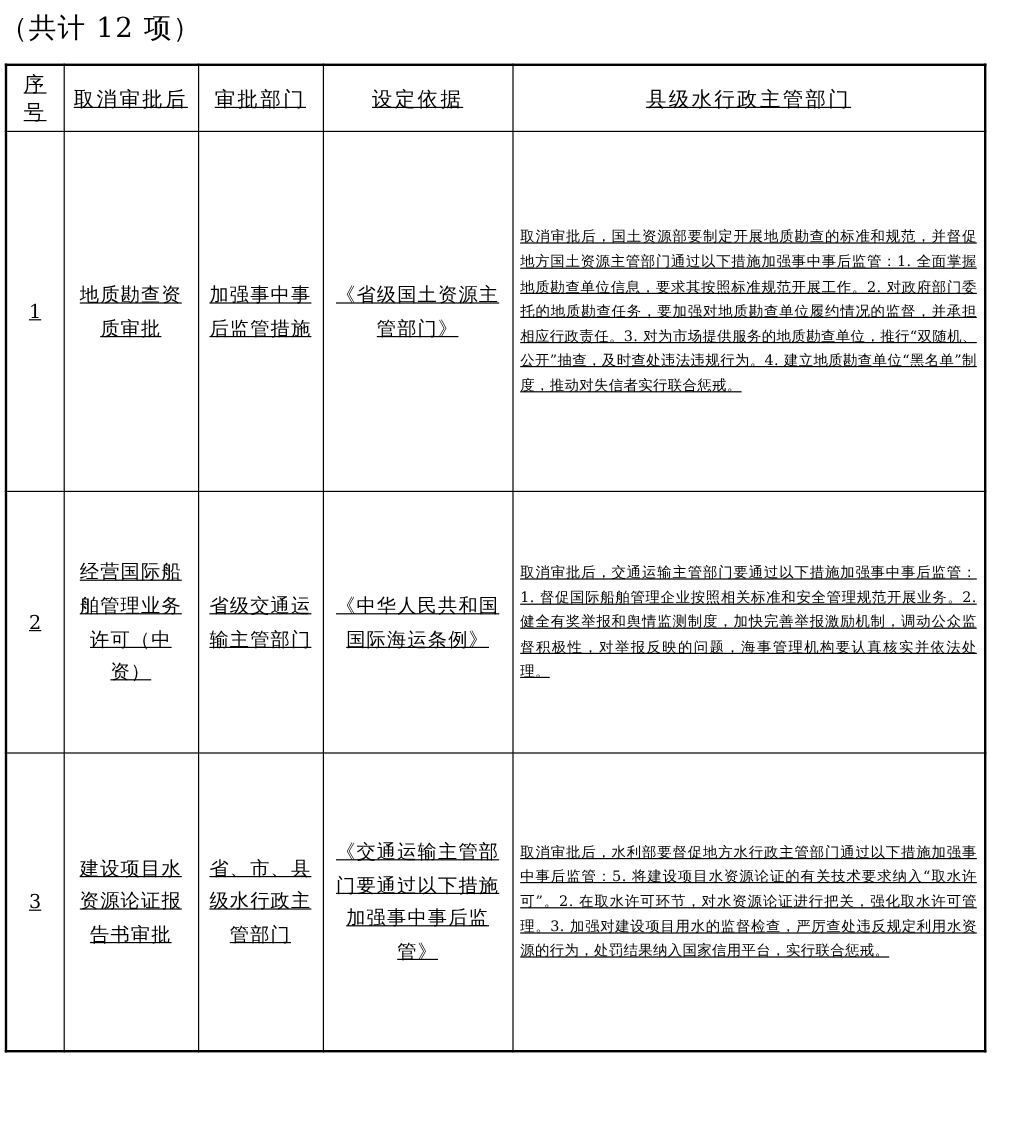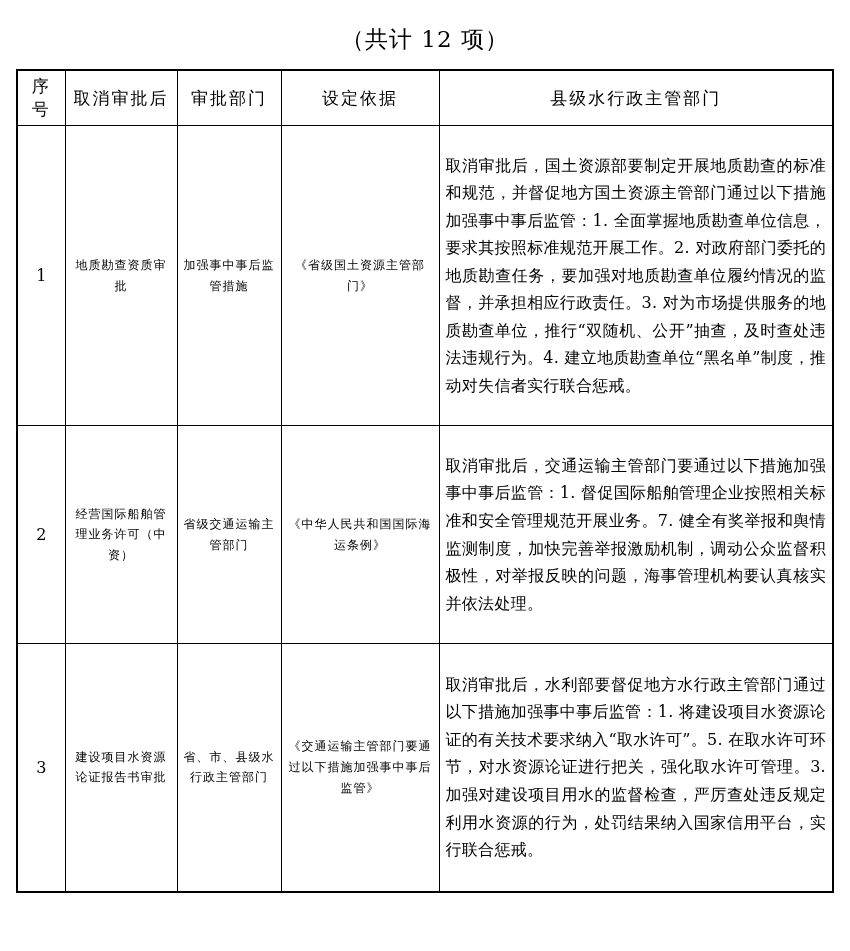--- a/index.html
+++ b/index.html
@@ -14,30 +14,31 @@
     color: #000000;
     overflow: hidden;
   }
   .page {
     position: relative;
     width: 850px;
     height: 951px;
     box-sizing: border-box;
   }
   .doc-title {
-    text-align: center;
+    text-align: left;
     font-size: 23px;
     letter-spacing: 1px;
-    padding-top: 24px;
+    padding-top: 8px;
     padding-bottom: 14px;
     font-family: "DejaVu Serif", "Liberation Serif", serif;
     white-space: nowrap;
   }
   .table-wrap {
-    margin: 0 16px;
+    margin: 0 4px;
+    text-decoration: underline;
   }
   table.main-table {
     width: 818px;
     border-collapse: collapse;
     table-layout: fixed;
     border: 2px solid #000;
   }
   table.main-table th,
   table.main-table td {
     border: 1px solid #000;
@@ -57,27 +58,27 @@
   .col-dept  { width: 104px; }
   .col-basis { width: 158px; }
   .col-meas  { width: auto; }
 
   td.cell-no {
     text-align: center;
     font-size: 16px;
   }
   td.cell-name, td.cell-dept, td.cell-basis {
     text-align: center;
-    font-size: 12px;
+    font-size: 16px;
     line-height: 1.72;
     letter-spacing: 1px;
   }
   td.cell-meas {
     text-align: justify;
-    font-size: 16px;
+    font-size: 12px;
     line-height: 1.72;
     letter-spacing: 0.3px;
     vertical-align: top;
     padding: 10px 10px 10px 10px;
   }
   tr.row-1 td { height: 300px; }
   tr.row-2 td { height: 218px; }
   tr.row-3 td { height: 248px; }
 </style>
 </head>
@@ -111,26 +112,26 @@
           <td class="cell-name">地质勘查资质审批</td>
           <td class="cell-dept">加强事中事后监管措施</td>
           <td class="cell-basis">《省级国土资源主管部门》</td>
           <td class="cell-meas">取消审批后，国土资源部要制定开展地质勘查的标准和规范，并督促地方国土资源主管部门通过以下措施加强事中事后监管：1. 全面掌握地质勘查单位信息，要求其按照标准规范开展工作。2. 对政府部门委托的地质勘查任务，要加强对地质勘查单位履约情况的监督，并承担相应行政责任。3. 对为市场提供服务的地质勘查单位，推行“双随机、公开”抽查，及时查处违法违规行为。4. 建立地质勘查单位“黑名单”制度，推动对失信者实行联合惩戒。</td>
         </tr>
         <tr class="row-2">
           <td class="cell-no">2</td>
           <td class="cell-name">经营国际船舶管理业务许可（中资）</td>
           <td class="cell-dept">省级交通运输主管部门</td>
           <td class="cell-basis">《中华人民共和国国际海运条例》</td>
-          <td class="cell-meas">取消审批后，交通运输主管部门要通过以下措施加强事中事后监管：1. 督促国际船舶管理企业按照相关标准和安全管理规范开展业务。7. 健全有奖举报和舆情监测制度，加快完善举报激励机制，调动公众监督积极性，对举报反映的问题，海事管理机构要认真核实并依法处理。</td>
+          <td class="cell-meas">取消审批后，交通运输主管部门要通过以下措施加强事中事后监管：1. 督促国际船舶管理企业按照相关标准和安全管理规范开展业务。2. 健全有奖举报和舆情监测制度，加快完善举报激励机制，调动公众监督积极性，对举报反映的问题，海事管理机构要认真核实并依法处理。</td>
         </tr>
         <tr class="row-3">
           <td class="cell-no">3</td>
           <td class="cell-name">建设项目水资源论证报告书审批</td>
           <td class="cell-dept">省、市、县级水行政主管部门</td>
           <td class="cell-basis">《交通运输主管部门要通过以下措施加强事中事后监管》</td>
-          <td class="cell-meas">取消审批后，水利部要督促地方水行政主管部门通过以下措施加强事中事后监管：1. 将建设项目水资源论证的有关技术要求纳入“取水许可”。5. 在取水许可环节，对水资源论证进行把关，强化取水许可管理。3. 加强对建设项目用水的监督检查，严厉查处违反规定利用水资源的行为，处罚结果纳入国家信用平台，实行联合惩戒。</td>
+          <td class="cell-meas">取消审批后，水利部要督促地方水行政主管部门通过以下措施加强事中事后监管：5. 将建设项目水资源论证的有关技术要求纳入“取水许可”。2. 在取水许可环节，对水资源论证进行把关，强化取水许可管理。3. 加强对建设项目用水的监督检查，严厉查处违反规定利用水资源的行为，处罚结果纳入国家信用平台，实行联合惩戒。</td>
         </tr>
       </tbody>
     </table>
   </div>
 
 </div>
 
 </body></html>

